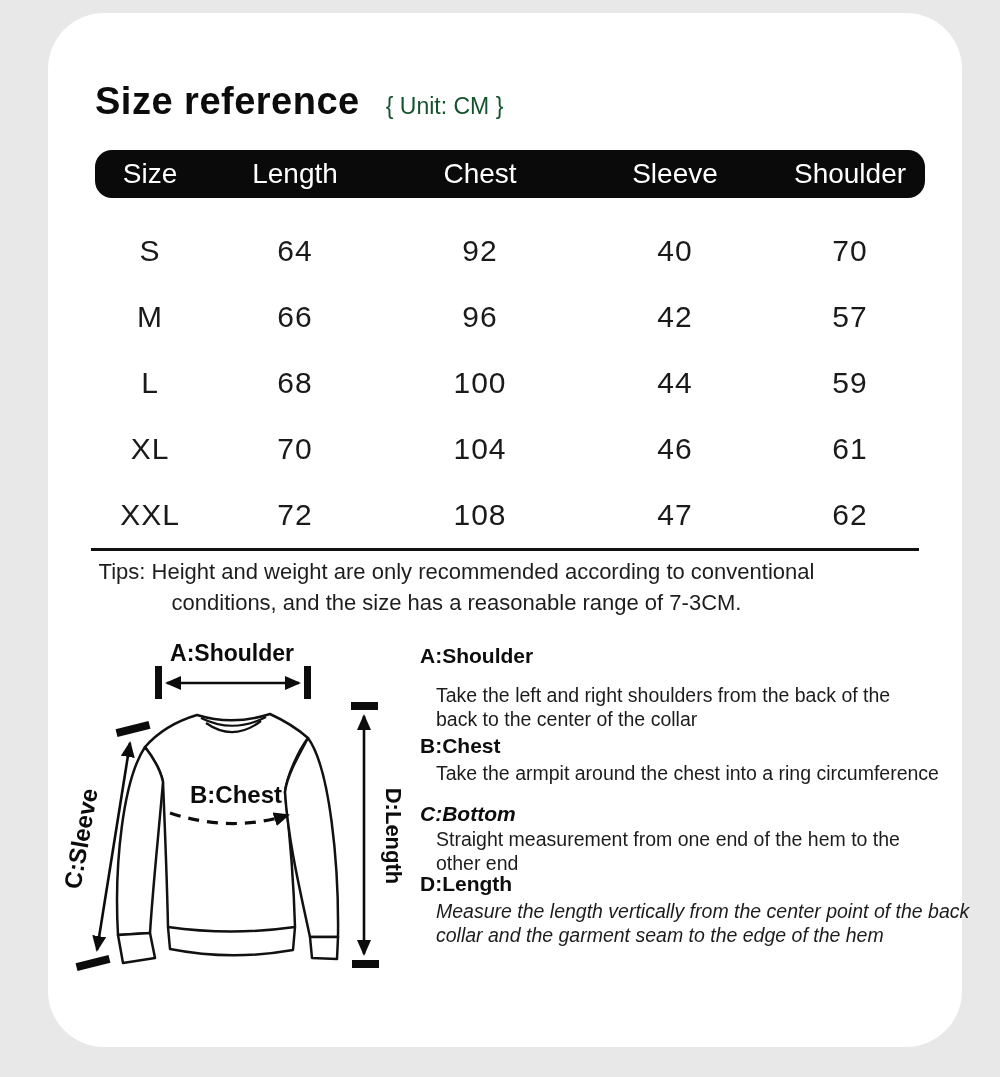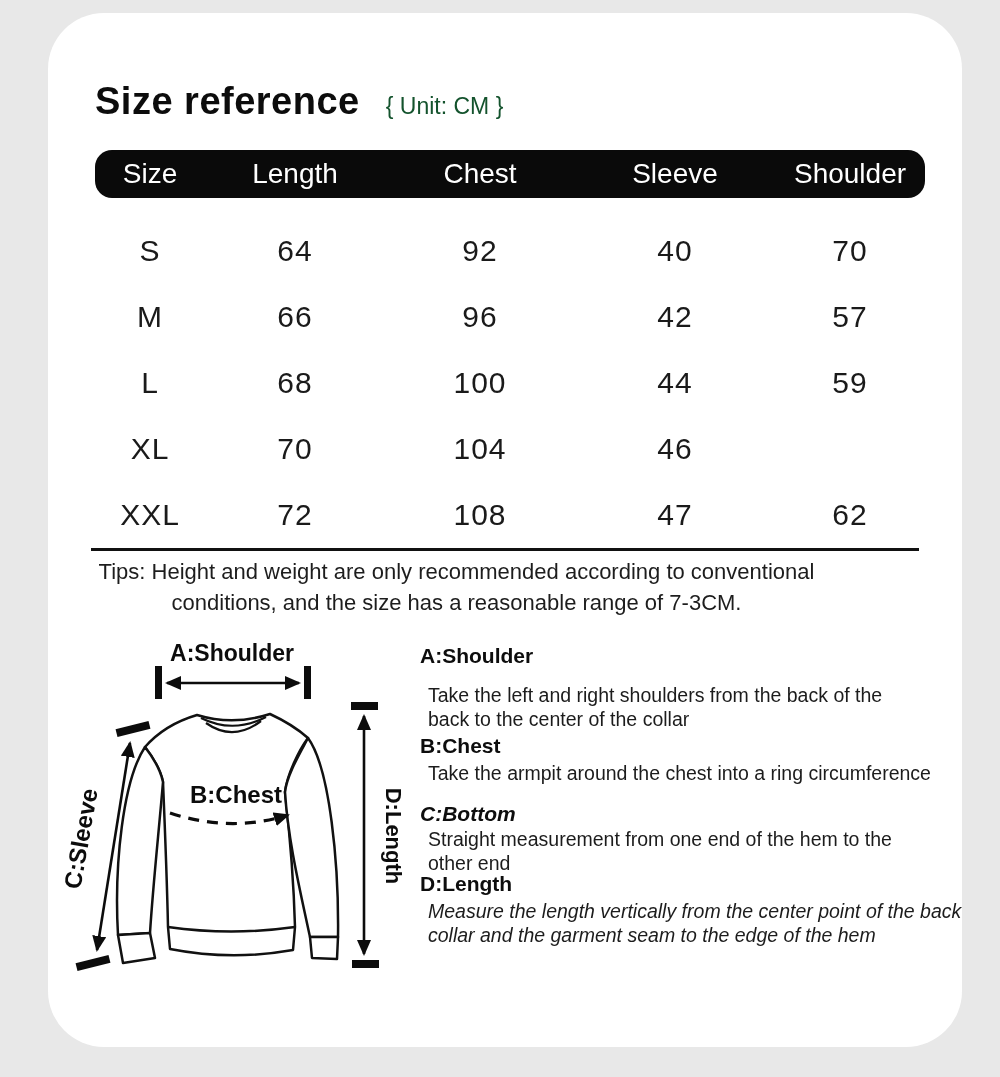--- a/index.html
+++ b/index.html
@@ -41,21 +41,21 @@
     position:absolute;left:48px;top:556px;width:817px;text-align:center;
     font-size:22px;line-height:31px;color:#1d1d1d;
   }
   
   .diagram{position:absolute;left:55px;top:630px;width:360px;height:370px;}
   .diagram svg{display:block;}
   .dg-label{font-weight:700;fill:#0c0c0c;}
   
   .guide{position:absolute;left:420px;top:644px;width:556px;height:320px;}
   .g-title{position:absolute;left:0;font-size:21px;font-weight:700;color:#0d0d0d;}
-  .g-desc{position:absolute;left:8px;font-size:19.5px;line-height:23.5px;color:#1c1c1c;}
+  .g-desc{position:absolute;left:16px;font-size:19.5px;line-height:23.5px;color:#1c1c1c;}
   .g-title.a{top:0;}   .g-desc.a{top:40px;width:500px;}
   .g-title.b{top:90px;} .g-desc.b{top:118px;white-space:nowrap;}
   .g-title.c{top:158px;font-style:italic;}.g-desc.c{top:184px;width:510px;}
   .g-title.d{top:228px;}.g-desc.d{top:256px;width:545px;font-style:italic;}
 </style>
 </head>
 <body>
 
 <div class="card"></div>
 
@@ -92,20 +92,21 @@
     <div class="td">68</div>
     <div class="td">100</div>
     <div class="td">44</div>
     <div class="td">59</div>
   </div>
   <div class="tr">
     <div class="td">XL</div>
     <div class="td">70</div>
     <div class="td">104</div>
     <div class="td">46</div>
+    <div class="td">61</div>
   </div>
   <div class="tr">
     <div class="td">XXL</div>
     <div class="td">72</div>
     <div class="td">108</div>
     <div class="td">47</div>
     <div class="td">62</div>
   </div>
 </div>
 

